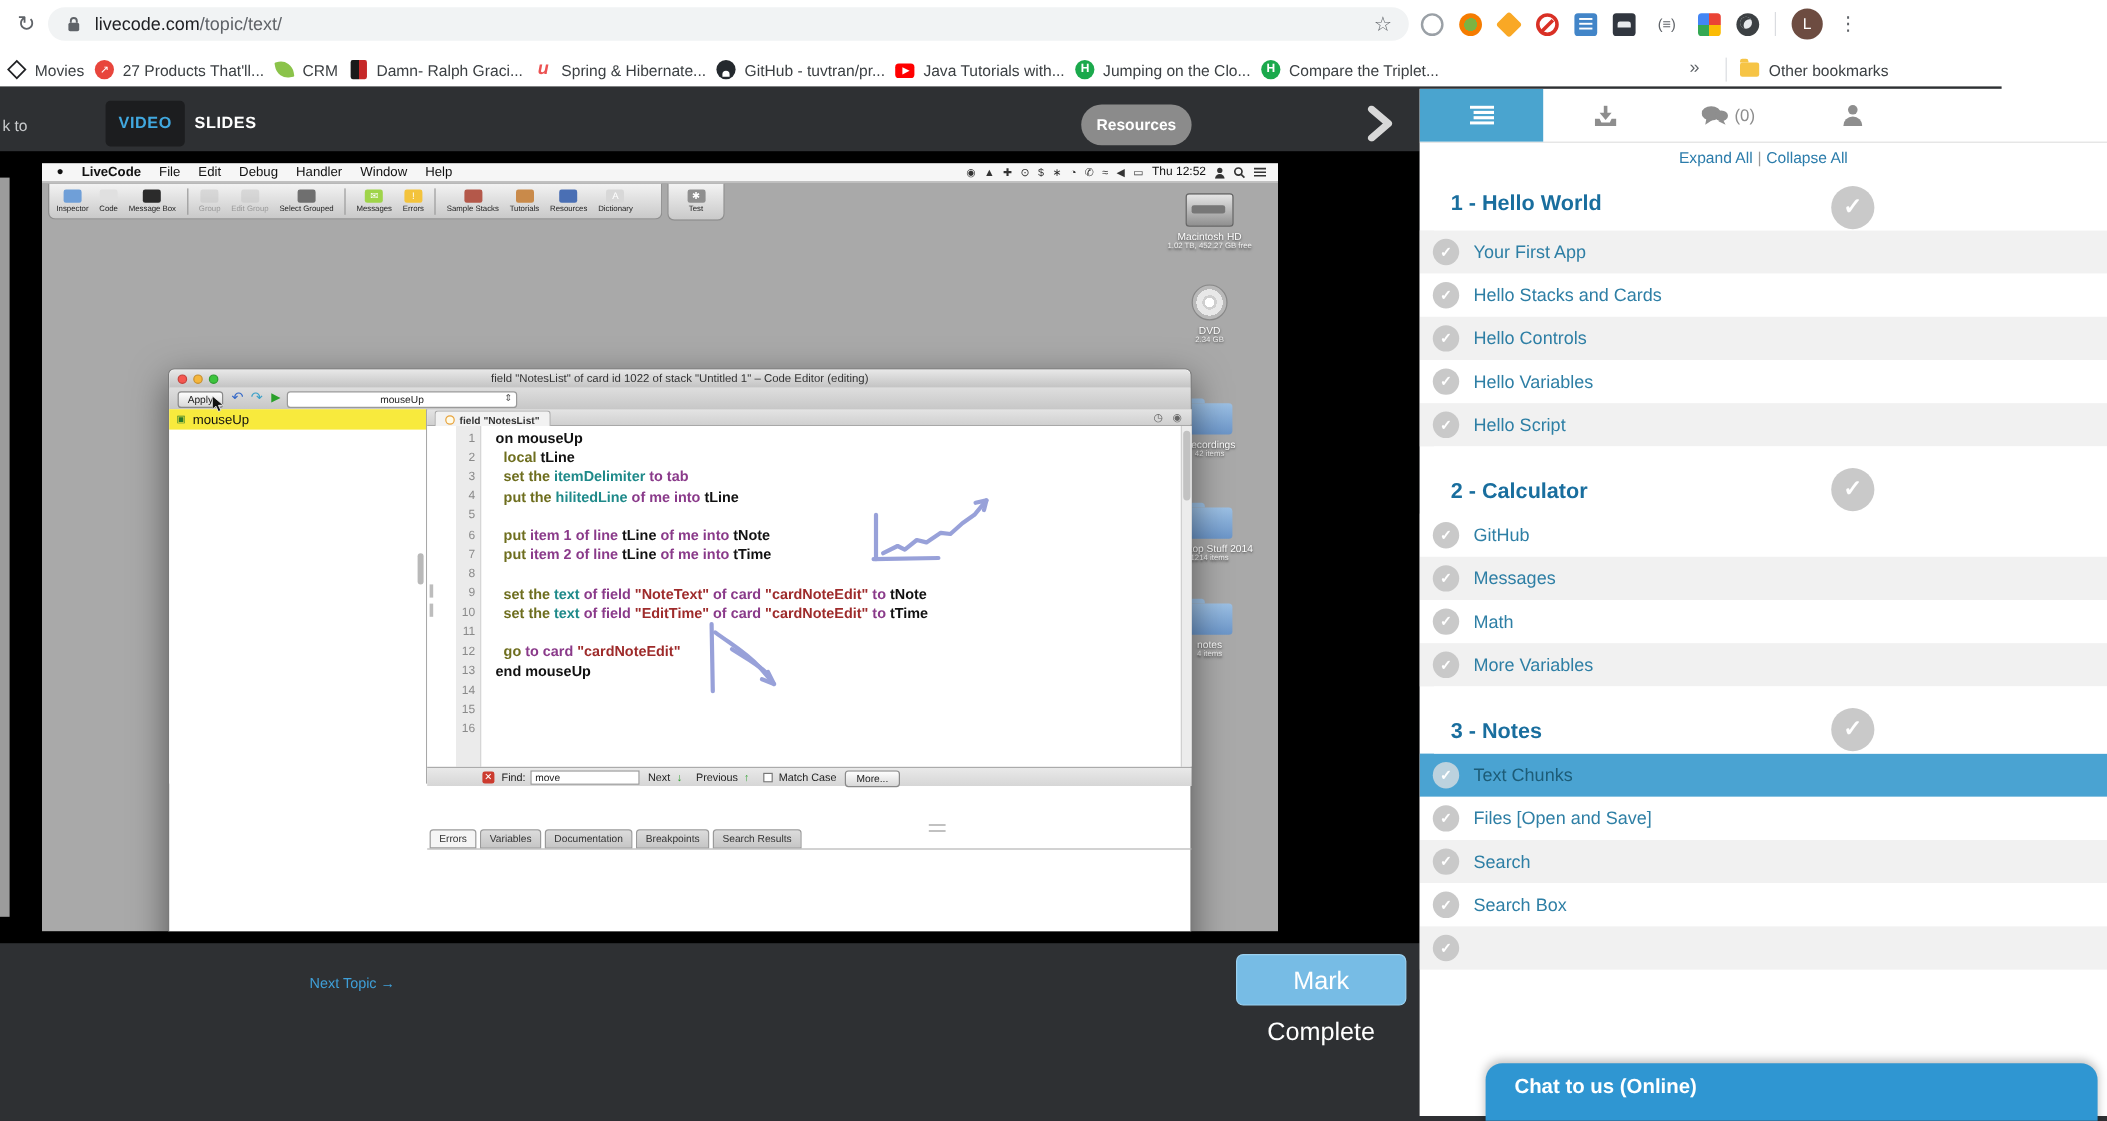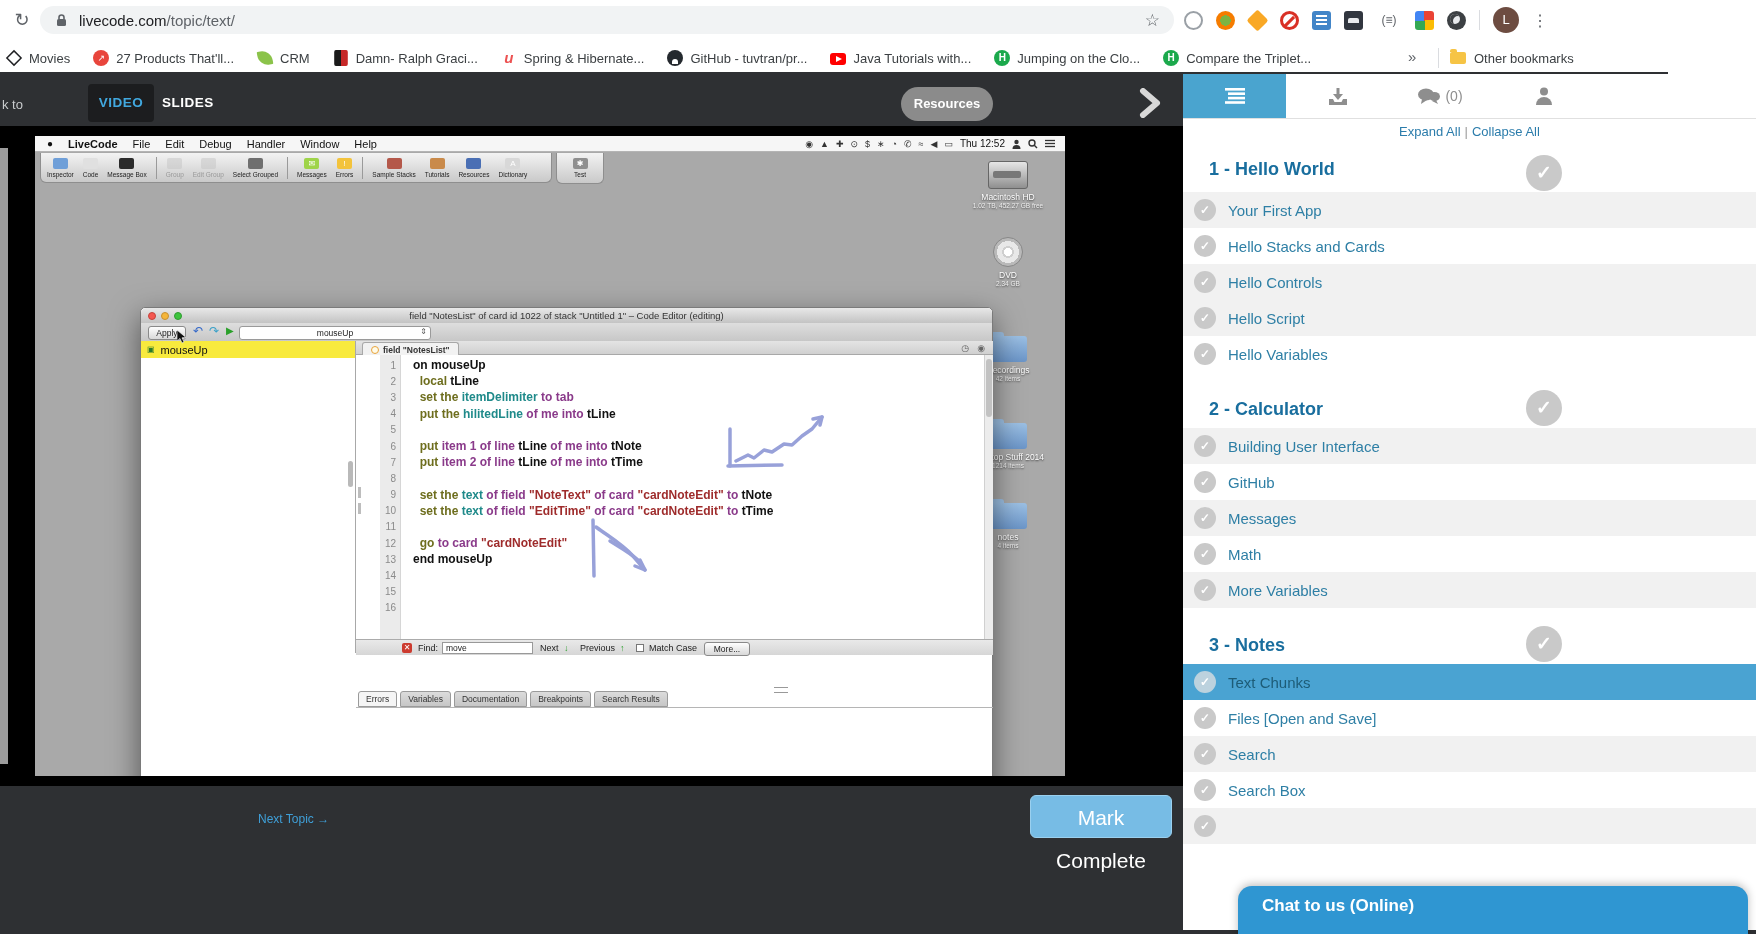--- a/index.html
+++ b/index.html
@@ -27,21 +27,21 @@
   .ext-reader{border-radius:0;background:none;width:26px;color:#5f6368;font-size:12px;line-height:19px;text-align:center;}
   .ext-grid{border-radius:3px;background:conic-gradient(#ea4335 0 25%,#fbbc04 25% 50%,#34a853 50% 75%,#4285f4 75%);}
   .ext-moon{background:#3c4043;}
   .ext-moon:after{content:"";position:absolute;left:3px;top:3px;width:10px;height:10px;border-radius:50%;background:#e8eaed;box-shadow:3px 2px 0 0 #3c4043 inset;}
   .ext-divider{width:1px;height:20px;background:#dadce0;border-radius:0;}
   #avatar{width:26px;height:26px;border-radius:50%;background:#6d4c41;color:#fff;font-size:13px;text-align:center;line-height:26px;}
   #menu-dots{font-size:16px;color:#5f6368;letter-spacing:0;}
 
   
   #bookmarks-bar{position:absolute;left:0;top:40px;width:1756px;height:36px;background:#fff;border-bottom:1px solid #e4e6e8;}
-  #bookmarks{position:absolute;left:6px;top:0;height:36px;display:flex;align-items:center;gap:23px;}
+  #bookmarks{position:absolute;left:6px;top:0;height:36px;display:flex;align-items:center;gap:9px;}
   .bm-item{display:flex;align-items:center;gap:7px;}
   .bm-label{font-size:13px;color:#3c4043;white-space:nowrap;}
   .bm-ico{width:16px;height:16px;display:inline-block;position:relative;flex:0 0 auto;}
   .diamond-logo-icon{border:2px solid #202124;transform:rotate(45deg) scale(.72);box-sizing:border-box;}
   .red-badge-icon{background:#e8453c;border-radius:50%;}
   .red-badge-icon:after{content:"↗";position:absolute;width:16px;text-align:center;color:#fff;font-size:9px;line-height:16px;}
   .leaf-icon{background:#8bc34a;border-radius:1px 12px 1px 12px;transform:rotate(-10deg) scale(.9);}
   .flag-icon{background:linear-gradient(90deg,#1a1a1a 50%,#c62828 50%);border-radius:2px;transform:scale(.85,1);}
   .udemy-icon:after{content:"u";position:absolute;width:16px;text-align:center;color:#ec5252;font-weight:bold;font-style:italic;font-size:15px;line-height:15px;}
   .github-icon{background:#24292e;border-radius:50%;}
@@ -634,35 +634,31 @@
           <span class="item-lab">Your First App</span>
         </div>
         <div class="item">
           <div class="check"></div>
           <span class="item-lab">Hello Stacks and Cards</span>
         </div>
         <div class="item odd">
           <div class="check"></div>
           <span class="item-lab">Hello Controls</span>
         </div>
+        <div class="item">
+          <div class="check"></div>
+          <span class="item-lab">Hello Variables</span>
+        </div>
         <div class="item odd">
           <div class="check"></div>
           <span class="item-lab">Hello Script</span>
-        </div>
-        <div class="item">
-          <div class="check"></div>
-          <span class="item-lab">Hello Variables</span>
         </div>
         <div class="sec-head later">
           <h3 class="sec-title">2 - Calculator</h3>
           <div class="check big"></div>
-        </div>
-        <div class="item odd">
-          <div class="check"></div>
-          <span class="item-lab">Building User Interface</span>
         </div>
         <div class="item">
           <div class="check"></div>
           <span class="item-lab">GitHub</span>
         </div>
         <div class="item odd">
           <div class="check"></div>
           <span class="item-lab">Messages</span>
         </div>
         <div class="item">

